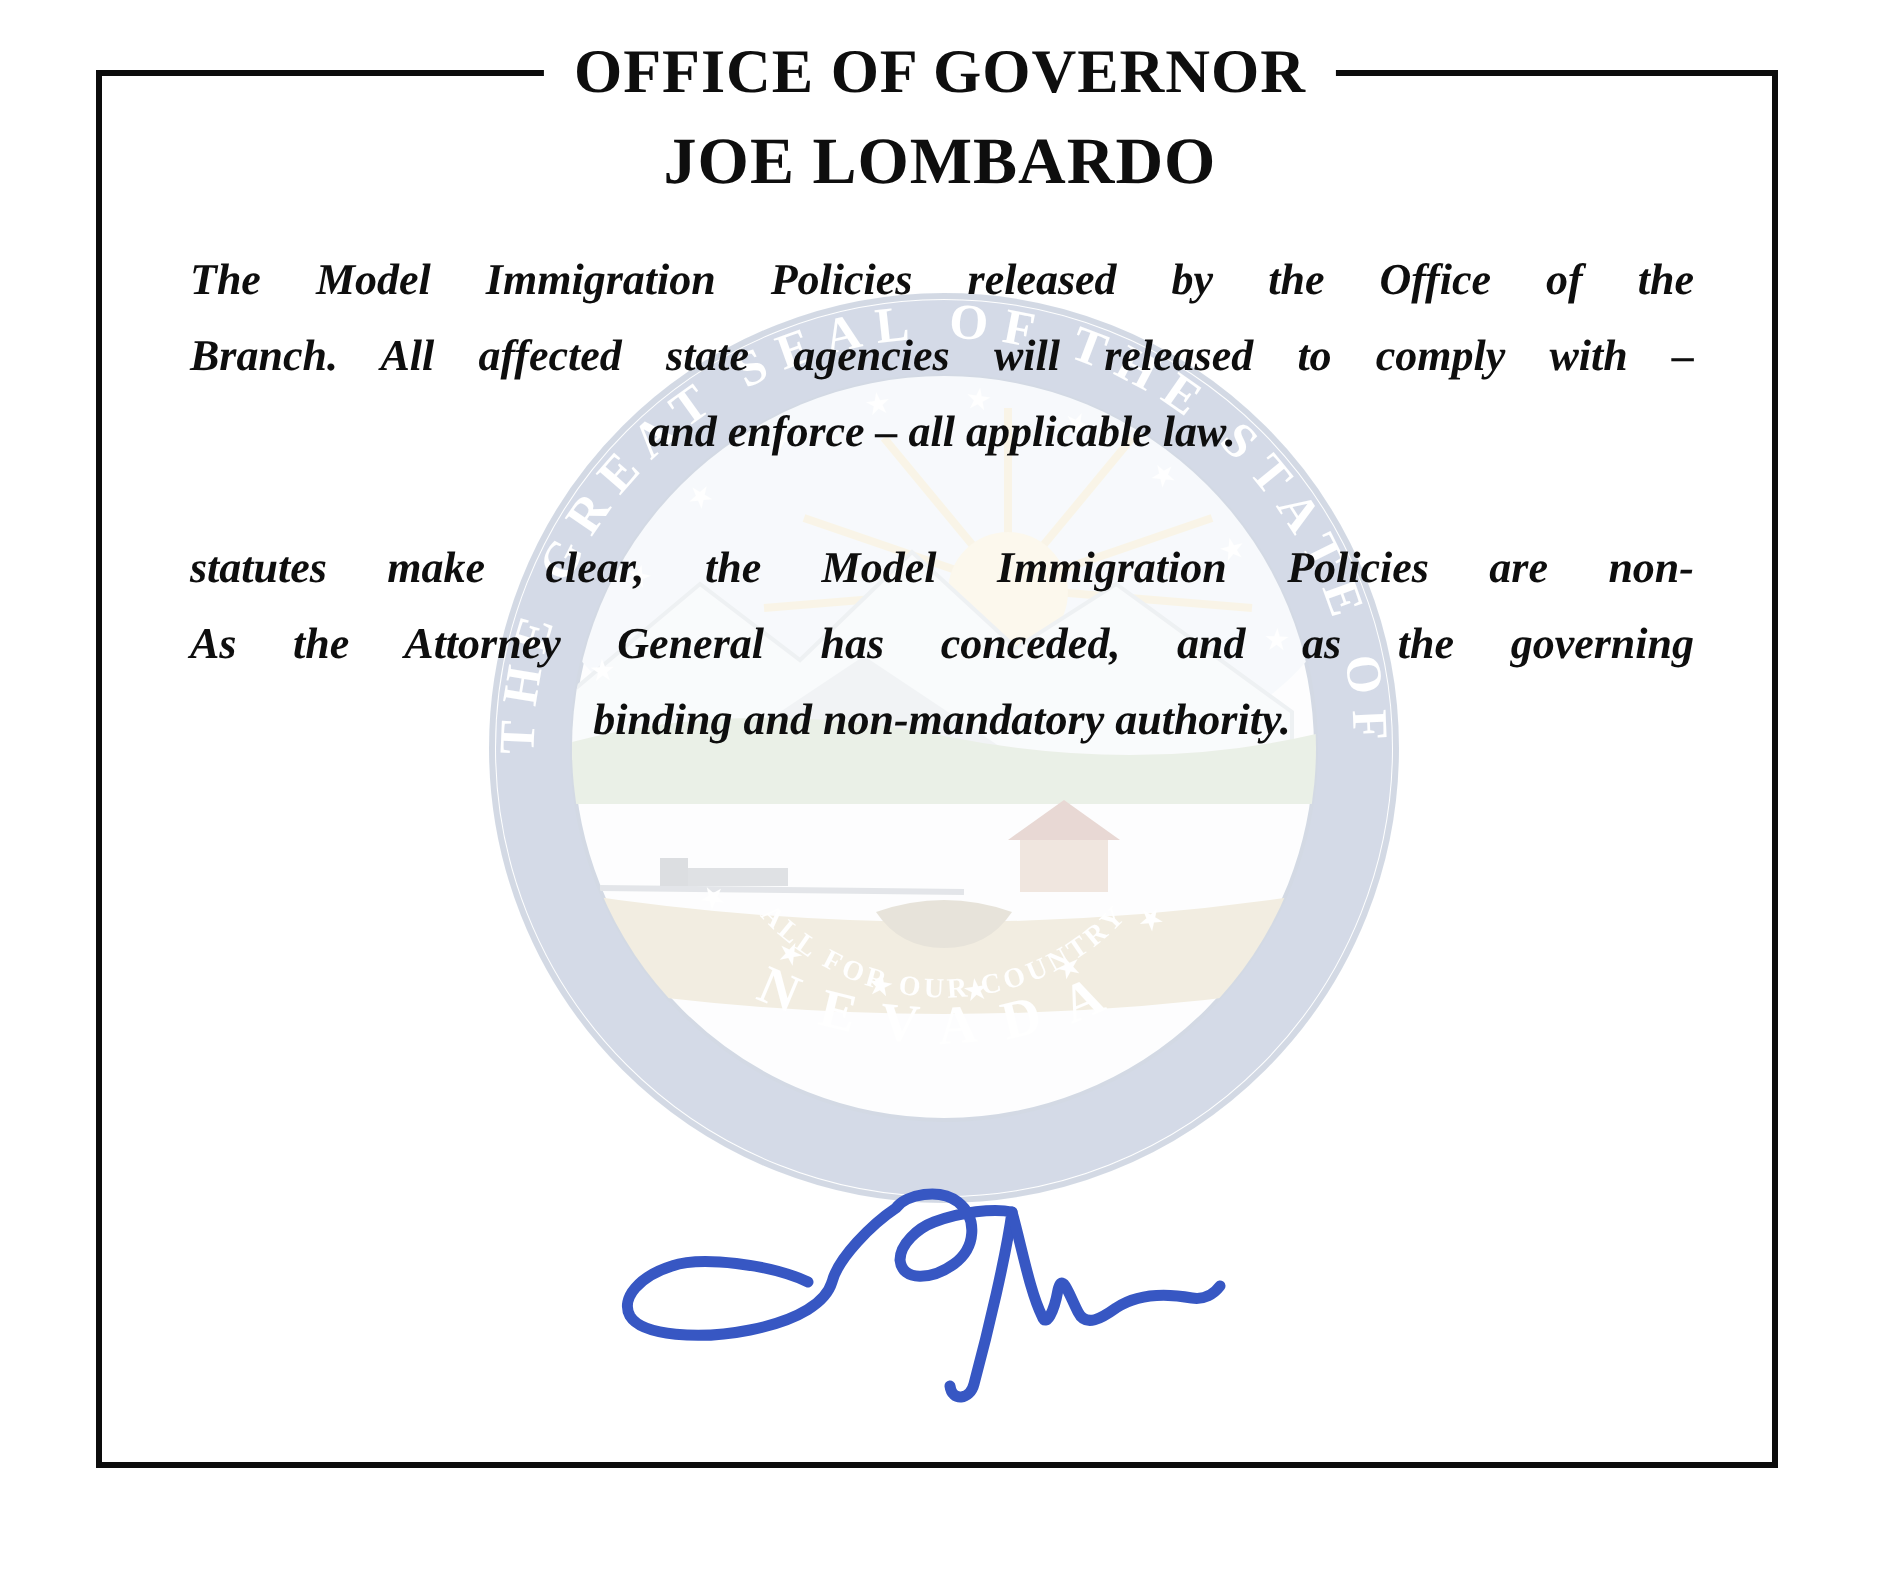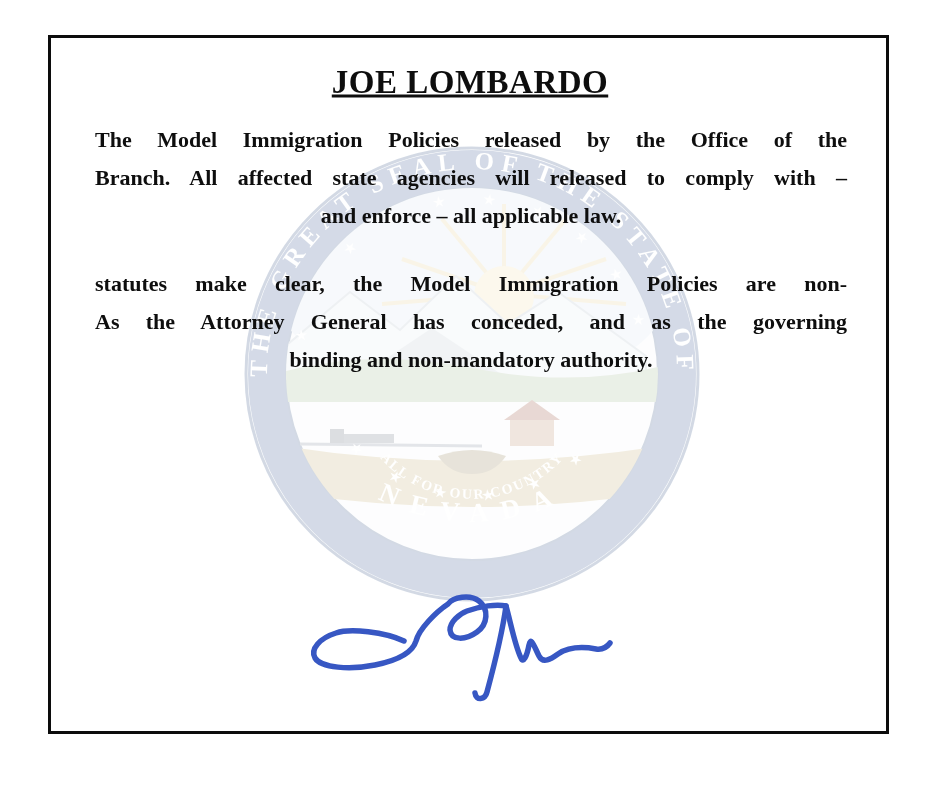--- a/index.html
+++ b/index.html
@@ -32,36 +32,36 @@
   }
   .doc-subtitle{
     position:absolute;
     top:82px;left:470px;
     transform:translate(-50%,-50%);
     font-size:33px;
     font-weight:bold;
     white-space:nowrap;
     letter-spacing:0.5px;
     z-index:3;
-    text-decoration:underline;
   }
   .seal{
     position:absolute;
     left:242px;top:144px;
     width:460px;height:460px;
     z-index:1;
   }
   .content{
     position:absolute;
     left:95px;top:121px;
     width:752px;
     z-index:2;
     font-size:22px;
     font-weight:bold;
     line-height:38px;
+    font-style:italic;
   }
   .para{margin:0 0 30px 0;}
   .line{text-align:center;}
   .line.j{text-align:justify;text-align-last:justify;}
   .para.underlined .line{
     text-decoration:underline;
     text-decoration-thickness:2.5px;
     text-underline-offset:5px;
   }
   .signature{
@@ -137,20 +137,21 @@
       </text>
       <text font-size="15" fill="#ffffff">
         <textPath href="#starsTop" startOffset="50%" text-anchor="middle" letter-spacing="16">★ ★ ★ ★ ★ ★ ★ ★ ★ ★ ★ ★</textPath>
       </text>
       <text font-size="15" fill="#ffffff">
         <textPath href="#starsBottom" startOffset="50%" text-anchor="middle" letter-spacing="16">★ ★ ★ ★ ★ ★</textPath>
       </text>
     </g>
   </svg>
 
+  <div class="doc-title">OFFICE OF GOVERNOR</div>
   <div class="doc-subtitle">JOE LOMBARDO</div>
 
   <div class="content">
     <div class="para">
       <div class="line j">The Model Immigration Policies released by the Office of the</div>
       <div class="line j">Branch. All affected state agencies will released to comply with –</div>
       <div class="line">and enforce – all applicable law.</div>
     </div>
     <div class="para">
       <div class="line j">statutes make clear, the Model Immigration Policies are non-</div>

